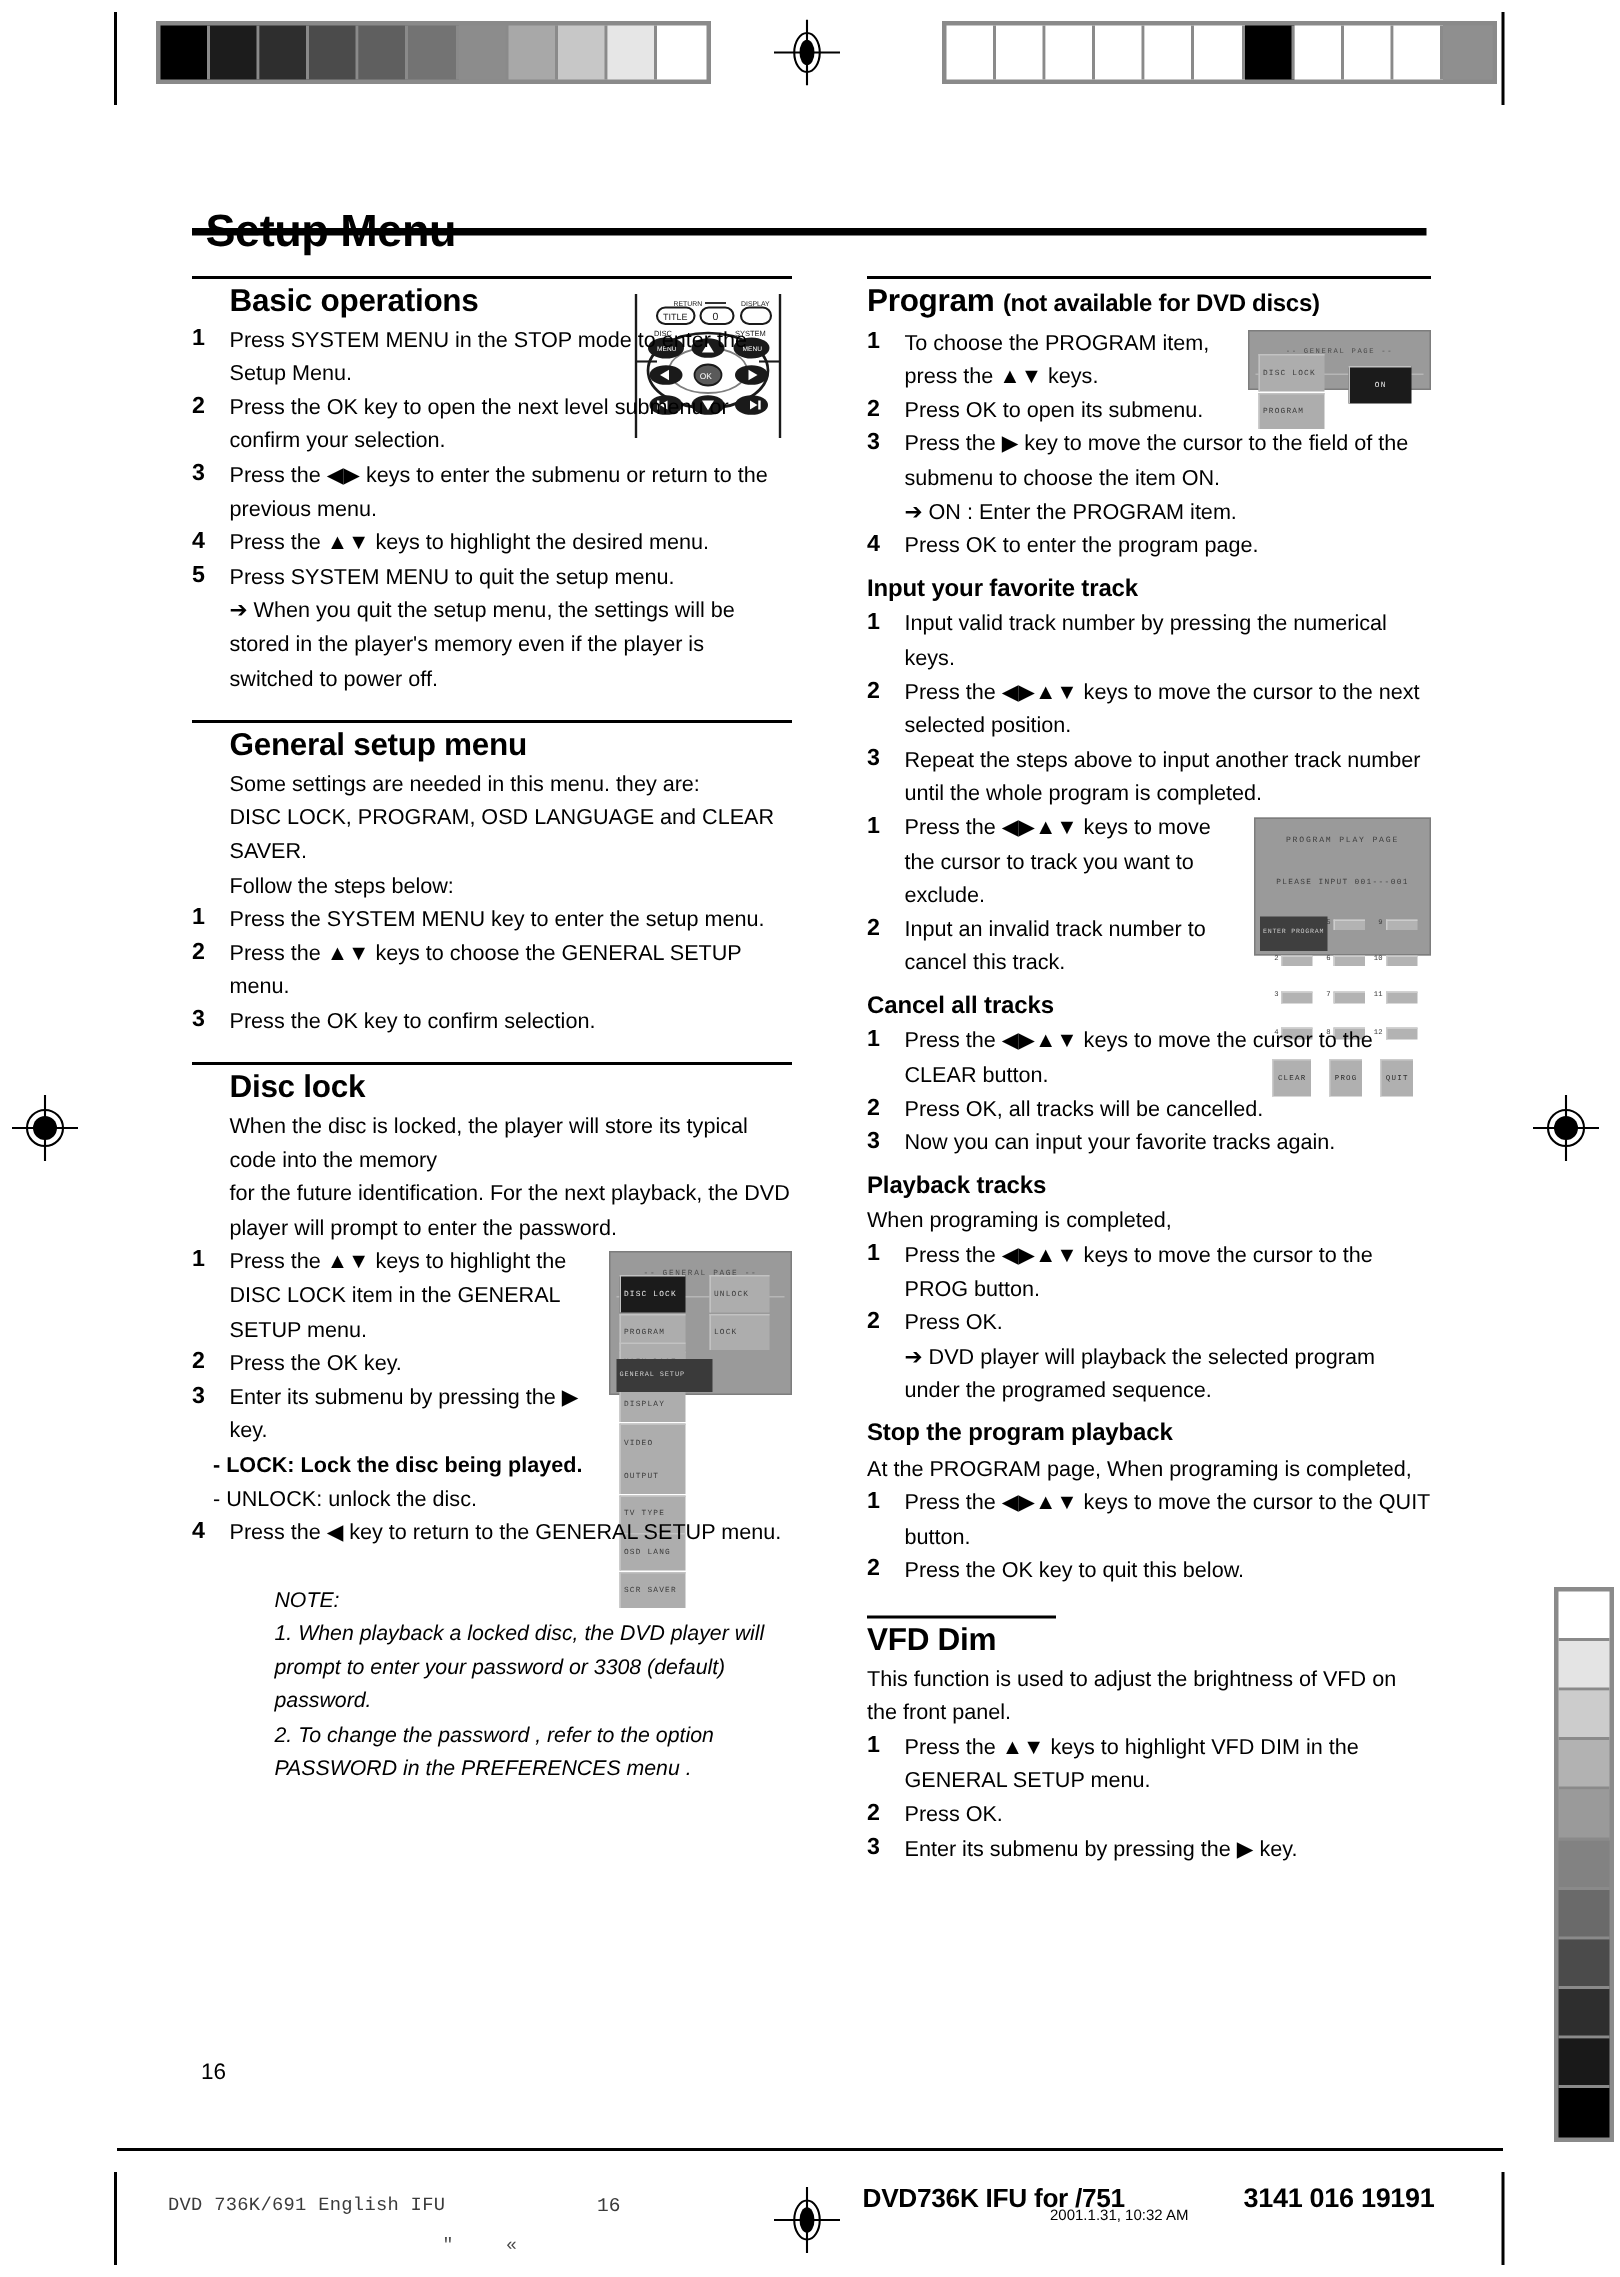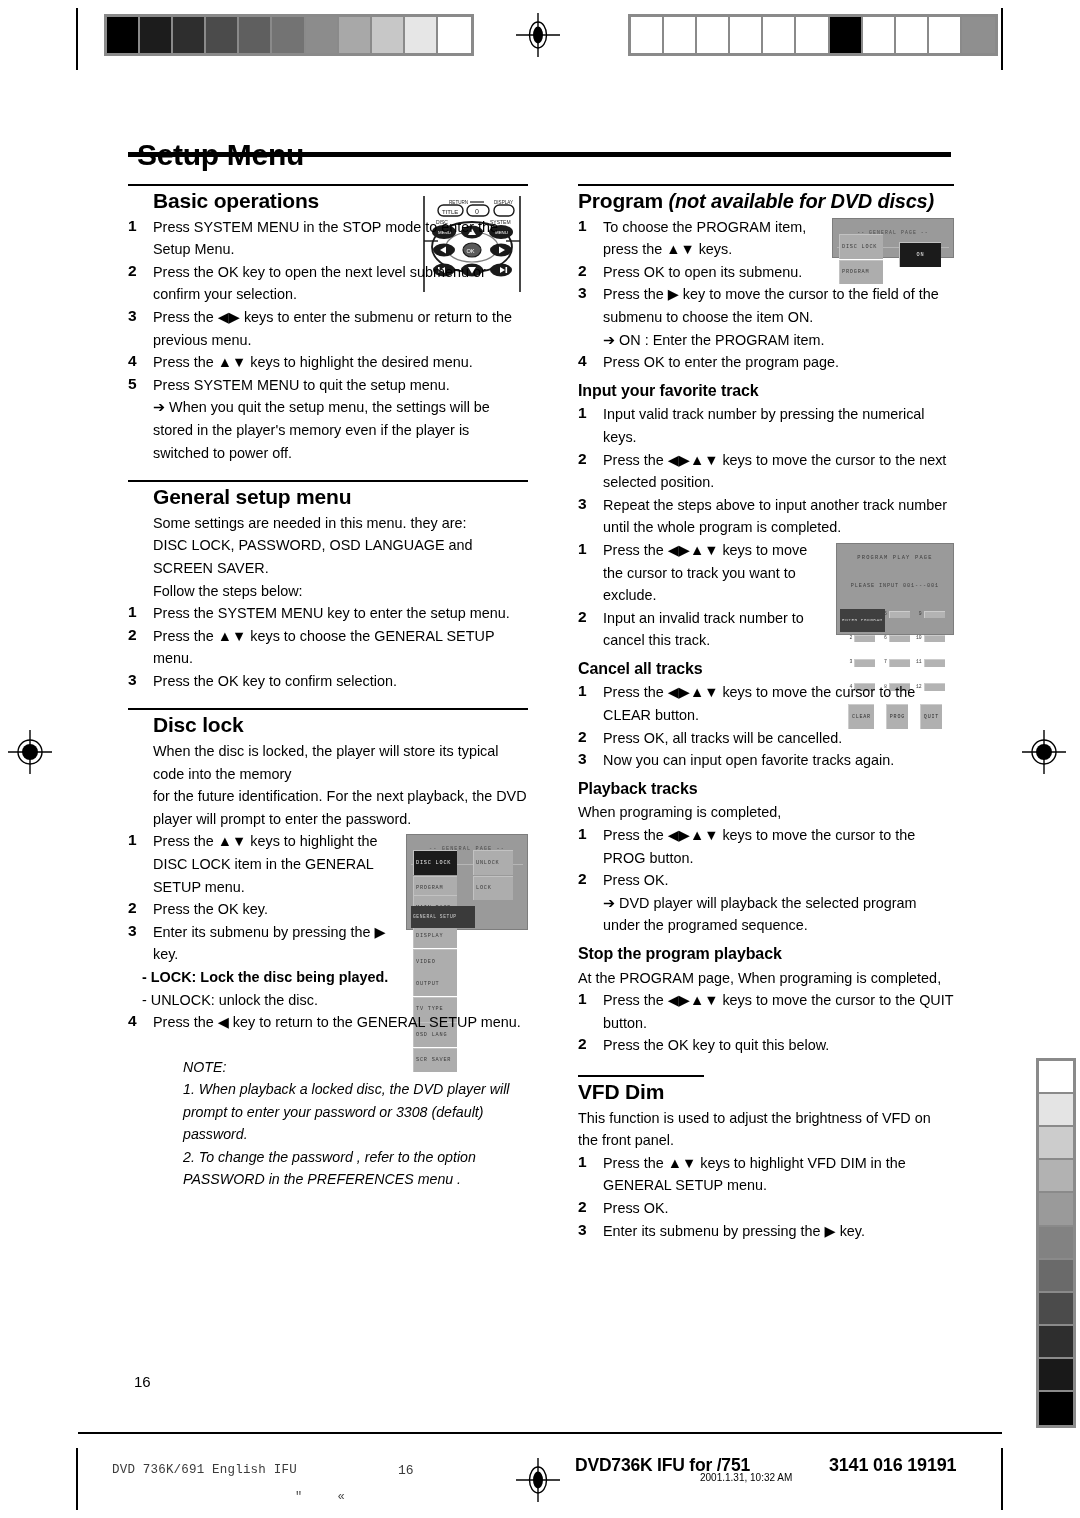--- a/index.html
+++ b/index.html
@@ -92,23 +92,22 @@
   h2.sec {
     font-size: 21px;
     font-weight: bold;
     margin: 0;
     padding: 4px 0 3px 25px;
     border-top: 2.4px solid #000;
     letter-spacing: -0.2px;
   }
   h2.sec.nopad { padding-left: 0; }
   h2.sec .sub {
-    font-size: 20px;
+    font-size: 16px;
     font-weight: bold;
-    font-style: italic;
   }
   h3.subsec {
     font-size: 16px;
     font-weight: bold;
     margin: 6px 0 1px 0;
     letter-spacing: -0.1px;
   }
 
   .para {
     margin: 0 0 0 25px;
@@ -479,21 +478,21 @@
         </li>
       <li>
           <span class="num">5</span>
           <span class="txt">Press SYSTEM MENU to quit the setup menu.</span>
           <span class="arrow-line">➔ When you quit the setup menu, the settings will be stored in the player's memory even if the player is switched to power off.</span>
         </li>
     </ol>
 
     <h2 class="sec" style="margin-top:16px;">General setup menu</h2>
     <p class="para">Some settings are needed in this menu. they are:</p>
-    <p class="para">DISC LOCK, PASSWORD, OSD LANGUAGE and SCREEN SAVER.</p>
+    <p class="para">DISC LOCK, PROGRAM, OSD LANGUAGE and CLEAR SAVER.</p>
     <p class="para">Follow the steps below:</p>
     <ol class="steps">
       <li>
           <span class="num">1</span>
           <span class="txt">Press the SYSTEM MENU key to enter the setup menu.</span>
         </li>
       <li>
           <span class="num">2</span>
           <span class="txt">Press the ▲▼ keys to choose the GENERAL SETUP menu.</span>
         </li>
@@ -708,21 +707,21 @@
       <li>
           <span class="num">1</span>
           <span class="txt">Press the ◀▶▲▼ keys to move the cursor to the CLEAR button.</span>
         </li>
       <li>
           <span class="num">2</span>
           <span class="txt">Press OK, all tracks will be cancelled.</span>
         </li>
       <li>
           <span class="num">3</span>
-          <span class="txt">Now you can input open favorite tracks again.</span>
+          <span class="txt">Now you can input your favorite tracks again.</span>
         </li>
     </ol>
 
     <h3 class="subsec">Playback tracks</h3>
     <p class="para nopad">When programing is completed,</p>
     <ol class="steps">
       <li>
           <span class="num">1</span>
           <span class="txt">Press the ◀▶▲▼ keys to move the cursor to the PROG button.</span>
         </li>

